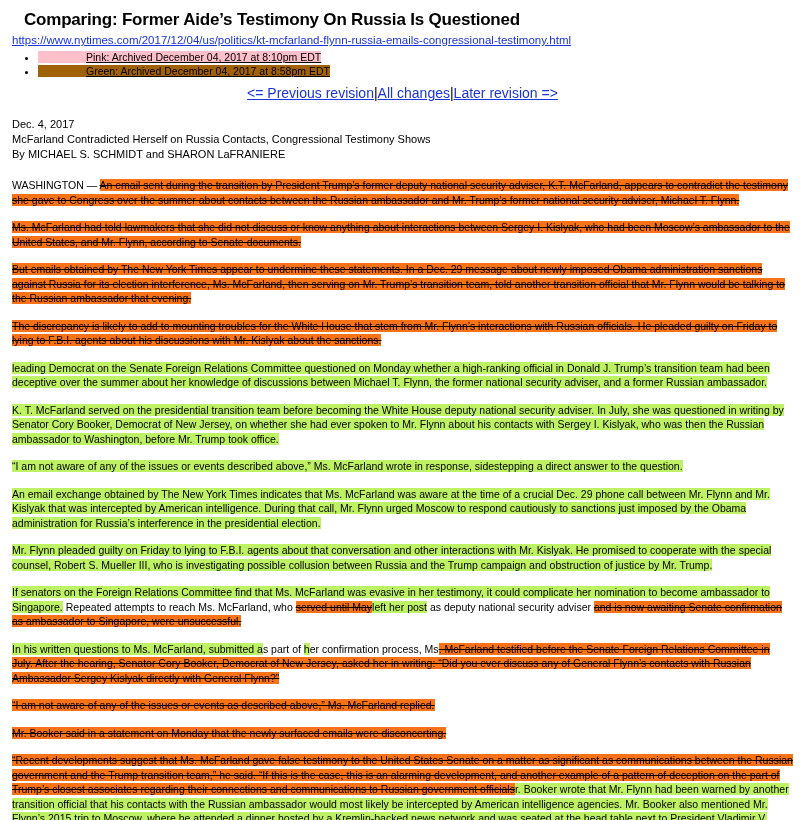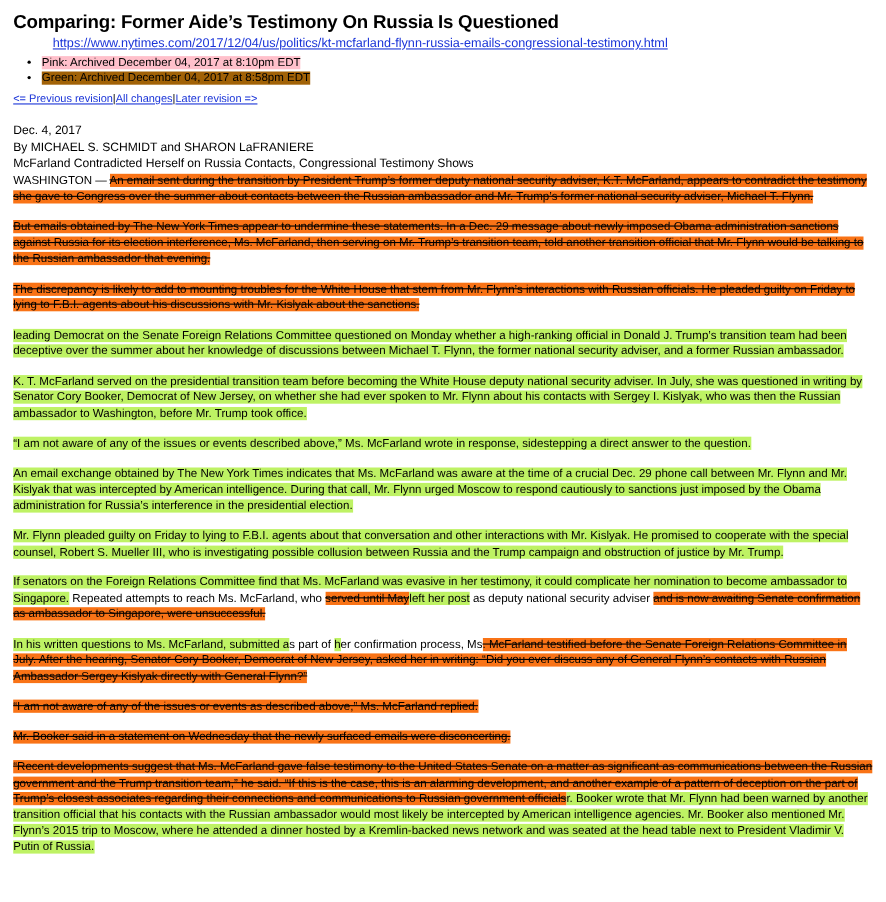--- a/index.html
+++ b/index.html
@@ -13,60 +13,63 @@
     color: #000000;
   }
   .page {
     width: 805px;
     box-sizing: border-box;
     padding: 8px 12px 10px 12px;
   }
   .doc-title {
     font-size: 17px;
     font-weight: bold;
-    margin: 2px 0 4px 0;
+    margin: 2px 0 4px 12px;
     letter-spacing: -0.2px;
   }
   .source-url {
     font-size: 11.5px;
     color: #1a34d8;
     text-decoration: underline;
     word-break: break-all;
     display: block;
     margin-bottom: 5px;
-    margin-left: 36px;
   }
   ul.legend {
     margin: 0 0 7px 0;
     padding-left: 26px;
     list-style-type: disc;
   }
   ul.legend li {
     font-size: 10.5px;
     margin: 0 0 1px 0;
     line-height: 13px;
   }
   ul.legend li span {
+    text-decoration: underline;
+    padding-left: 48px;
   }
   li.legend-pink::marker { color: #000; }
   .legend-pink span { background: #ffc0cb; }
   .legend-green span { background: #a16207; }
   .nav-links {
-    font-size: 10px;
+    font-size: 14px;
     margin: 0 0 16px 0;
     color: #1a34d8;
+    text-align: center;
   }
   .nav-links a {
     color: #1a34d8;
     text-decoration: underline;
   }
   .nav-sep { color: #000; text-decoration: none; }
   .meta {
     font-size: 11px;
     line-height: 15px;
+    margin-bottom: 16px;
   }
   .meta div { margin: 0; }
   .article {
     font-size: 10.5px;
     line-height: 14.5px;
   }
   .article p {
     margin: 0 0 13px 0;
   }
   .del {
@@ -91,33 +94,34 @@
     <li class="legend-pink"><span>Pink: Archived December 04, 2017 at 8:10pm EDT</span></li>
     <li class="legend-green"><span>Green: Archived December 04, 2017 at 8:58pm EDT</span></li>
   </ul>
 
   <div class="nav-links">
     <a href="#">&lt;= Previous revision</a><span class="nav-sep">|</span><a href="#">All changes</a><span class="nav-sep">|</span><a href="#">Later revision =&gt;</a>
   </div>
 
   <div class="meta">
     <div>Dec. 4, 2017</div>
+    <div>McFarland Contradicted Herself on Russia Contacts, Congressional Testimony Shows</div>
     <div>By MICHAEL S. SCHMIDT and SHARON LaFRANIERE</div>
-    <div>McFarland Contradicted Herself on Russia Contacts, Congressional Testimony Shows</div>
   </div>
 
   <div class="article" id="article-body">
       <p><span class="plain">WASHINGTON — </span><span class="del">An email sent during the transition by President Trump’s former deputy national security adviser, K.T. McFarland, appears to contradict the testimony she gave to Congress over the summer about contacts between the Russian ambassador and Mr. Trump’s former national security adviser, Michael T. Flynn.</span></p>
+      <p><span class="del">Ms. McFarland had told lawmakers that she did not discuss or know anything about interactions between Sergey I. Kislyak, who had been Moscow’s ambassador to the United States, and Mr. Flynn, according to Senate documents.</span></p>
       <p><span class="del">But emails obtained by The New York Times appear to undermine these statements. In a Dec. 29 message about newly imposed Obama administration sanctions against Russia for its election interference, Ms. McFarland, then serving on Mr. Trump’s transition team, told another transition official that Mr. Flynn would be talking to the Russian ambassador that evening.</span></p>
       <p><span class="del">The discrepancy is likely to add to mounting troubles for the White House that stem from Mr. Flynn’s interactions with Russian officials. He pleaded guilty on Friday to lying to F.B.I. agents about his discussions with Mr. Kislyak about the sanctions.</span></p>
       <p><span class="ins">leading Democrat on the Senate Foreign Relations Committee questioned on Monday whether a high-ranking official in Donald J. Trump’s transition team had been deceptive over the summer about her knowledge of discussions between Michael T. Flynn, the former national security adviser, and a former Russian ambassador.</span></p>
       <p><span class="ins">K. T. McFarland served on the presidential transition team before becoming the White House deputy national security adviser. In July, she was questioned in writing by Senator Cory Booker, Democrat of New Jersey, on whether she had ever spoken to Mr. Flynn about his contacts with Sergey I. Kislyak, who was then the Russian ambassador to Washington, before Mr. Trump took office.</span></p>
       <p><span class="ins">“I am not aware of any of the issues or events described above,” Ms. McFarland wrote in response, sidestepping a direct answer to the question.</span></p>
       <p><span class="ins">An email exchange obtained by The New York Times indicates that Ms. McFarland was aware at the time of a crucial Dec. 29 phone call between Mr. Flynn and Mr. Kislyak that was intercepted by American intelligence. During that call, Mr. Flynn urged Moscow to respond cautiously to sanctions just imposed by the Obama administration for Russia’s interference in the presidential election.</span></p>
       <p><span class="ins">Mr. Flynn pleaded guilty on Friday to lying to F.B.I. agents about that conversation and other interactions with Mr. Kislyak. He promised to cooperate with the special counsel, Robert S. Mueller III, who is investigating possible collusion between Russia and the Trump campaign and obstruction of justice by Mr. Trump.</span></p>
       <p><span class="ins">If senators on the Foreign Relations Committee find that Ms. McFarland was evasive in her testimony, it could complicate her nomination to become ambassador to Singapore.</span><span class="plain"> Repeated attempts to reach Ms. McFarland, who </span><span class="del">served until May</span><span class="ins">left her post</span><span class="plain"> as deputy national security adviser </span><span class="del">and is now awaiting Senate confirmation as ambassador to Singapore, were unsuccessful.</span></p>
       <p><span class="ins">In his written questions to Ms. McFarland, submitted a</span><span class="plain">s part of </span><span class="ins">h</span><span class="plain">er confirmation process, Ms</span><span class="del">. McFarland testified before the Senate Foreign Relations Committee in July. After the hearing, Senator Cory Booker, Democrat of New Jersey, asked her in writing: “Did you ever discuss any of General Flynn’s contacts with Russian Ambassador Sergey Kislyak directly with General Flynn?”</span></p>
       <p><span class="del">“I am not aware of any of the issues or events as described above,” Ms. McFarland replied.</span></p>
-      <p><span class="del">Mr. Booker said in a statement on Wednesday that the newly surfaced emails were disconcerting.</span></p>
+      <p><span class="del">Mr. Booker said in a statement on Monday that the newly surfaced emails were disconcerting.</span></p>
       <p><span class="del">“Recent developments suggest that Ms. McFarland gave false testimony to the United States Senate on a matter as significant as communications between the Russian government and the Trump transition team,” he said. “If this is the case, this is an alarming development, and another example of a pattern of deception on the part of Trump’s closest associates regarding their connections and communications to Russian government officials</span><span class="ins">r. Booker wrote that Mr. Flynn had been warned by another transition official that his contacts with the Russian ambassador would most likely be intercepted by American intelligence agencies. Mr. Booker also mentioned Mr. Flynn’s 2015 trip to Moscow, where he attended a dinner hosted by a Kremlin-backed news network and was seated at the head table next to President Vladimir V. Putin of Russia.</span></p>
     </div>
 
 </div>
 
 </body></html>

